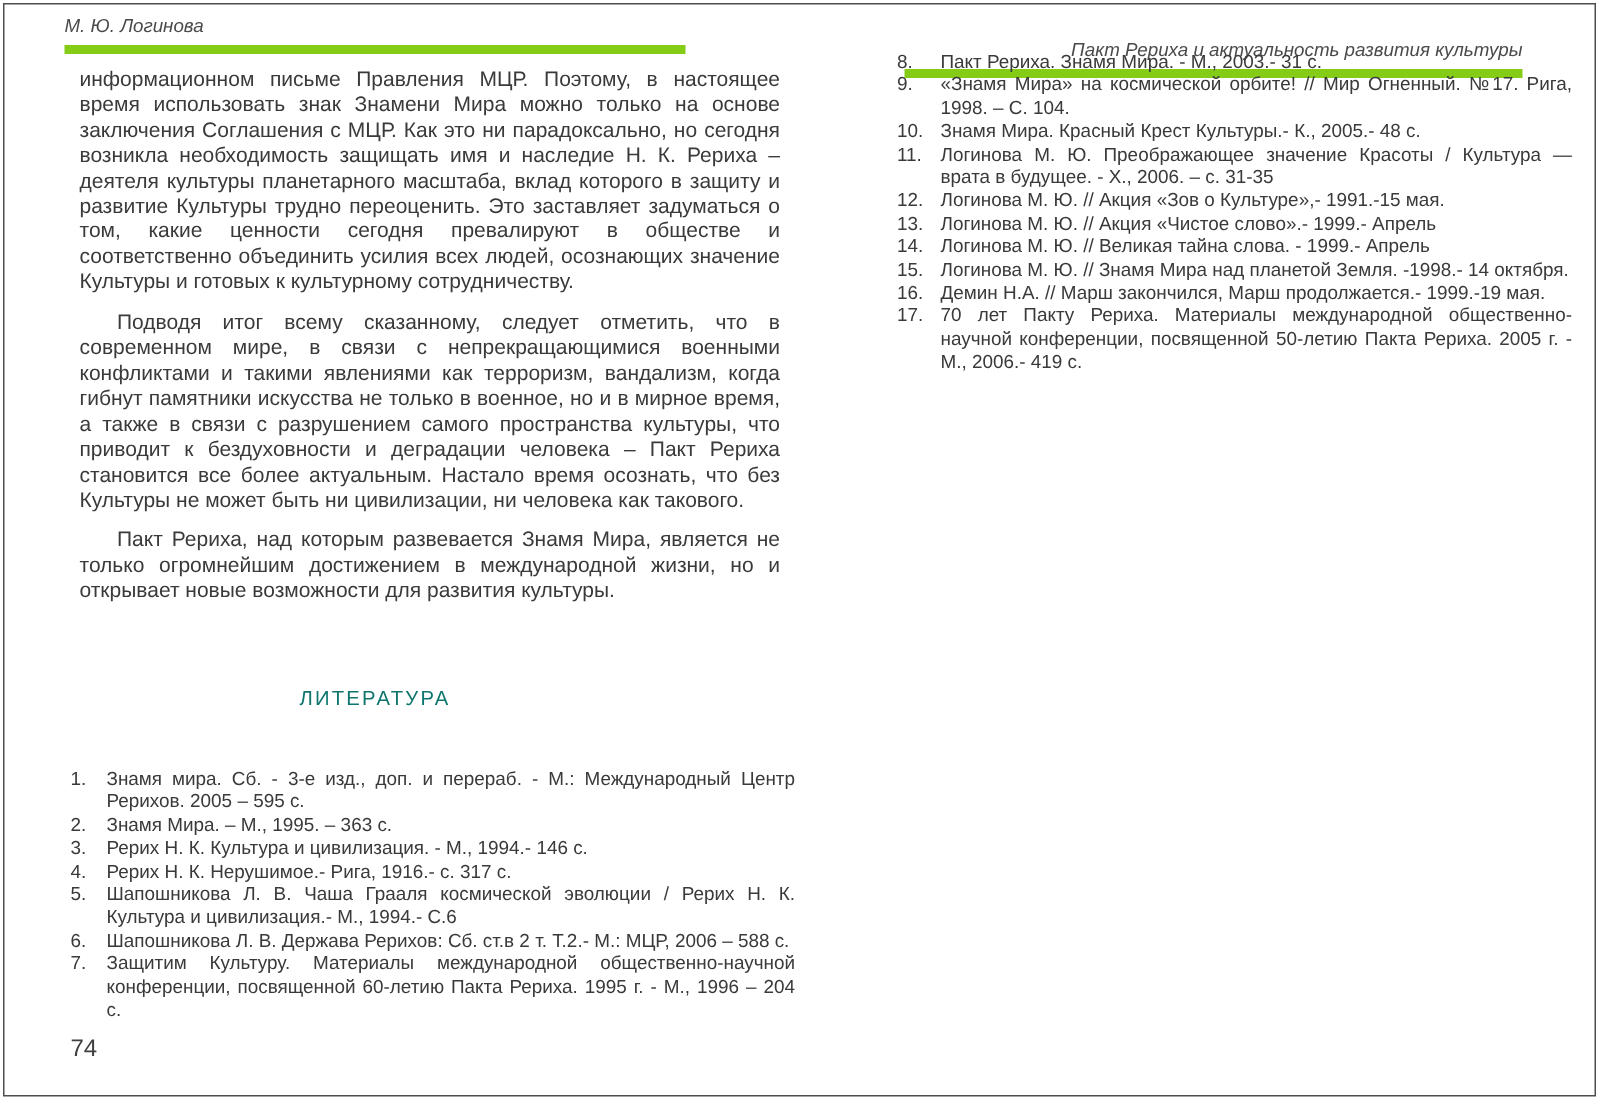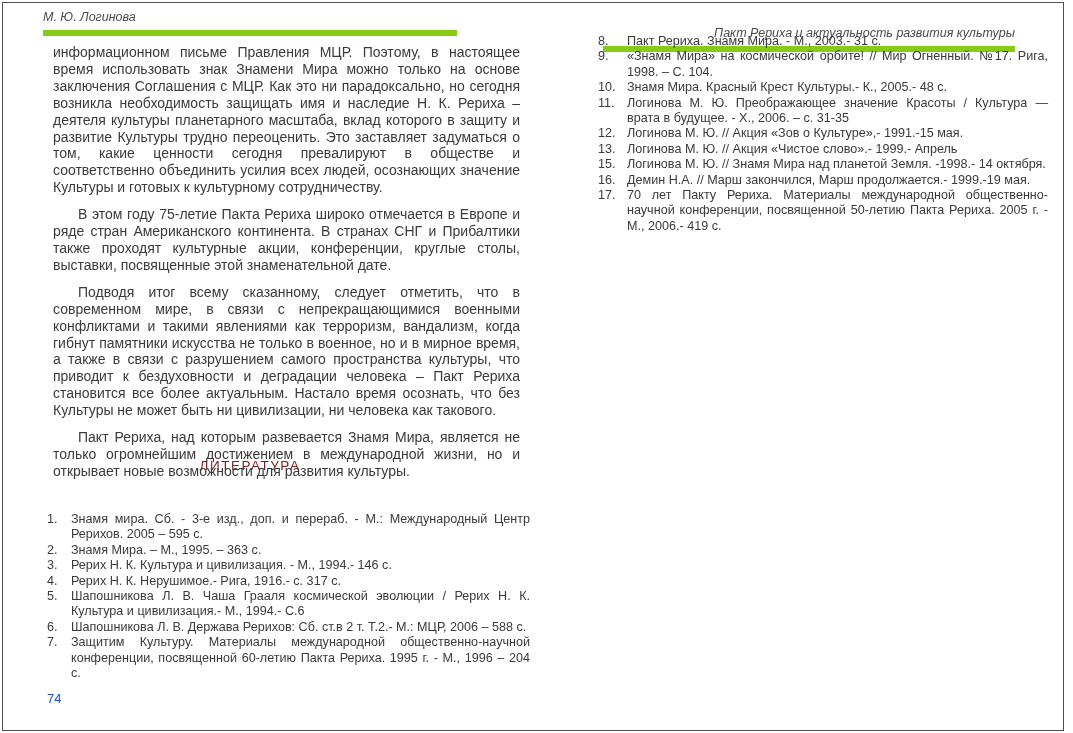--- a/index.html
+++ b/index.html
@@ -36,56 +36,55 @@
     font-size: 14px; line-height: 16.9px;
     text-align: justify;
   }
   .bodytext p { margin: 10px; text-indent: 25px; }
   .bodytext p.noind { text-indent: 0; }
 
   .lit-heading {
     position: absolute; top: 458px; left: 0; width: 414px;
     text-align: center;
     font-size: 13.5px; letter-spacing: 1.5px;
-    color: #7f1d1d;
+    color: #0f766e;
   }
 
   .refs {
     position: absolute;
     font-size: 12.6px; line-height: 15.4px;
   }
   .refs-left  { top: 512px; left: 4px;  width: 483px; }
   .refs-right { top: 34px;  left: -5px; width: 450px; }
   .ref { display: flex; }
   .ref .rnum { flex: none; }
   .refs-left  .ref .rnum { width: 24px; }
   .refs-right .ref .rnum { width: 29px; }
   .ref .rtxt { flex: 1; text-align: justify; }
 
   .pgnum {
     position: absolute; top: 691px;
-    font-size: 13px; color: #1d4ed8;
+    font-size: 16px; color: #404040;
   }
   .pg-left  { left: 4px; }
   .pg-right { left: 0; width: 412px; text-align: right; }
 </style>
 </head>
 <body>
 
 <div class="sheet">
   <div class="frame"></div>
 
   <div class="page lpage">
     <div class="runhead rh-left">
       <span>М. Ю. Логинова</span>
     </div>
 
     <div class="bodytext">
       <p class="noind">информационном письме Правления МЦР. Поэтому, в настоящее время использовать знак Знамени Мира можно только на основе заключения Соглашения с МЦР. Как это ни парадоксально, но сегодня возникла необходимость защищать имя и наследие Н. К. Рериха – деятеля культуры планетарного масштаба, вклад которого в защиту и развитие Культуры трудно переоценить. Это заставляет задуматься о том, какие ценности сегодня превалируют в обществе и соответственно объединить усилия всех людей, осознающих значение Культуры и готовых к культурному сотрудничеству.</p>
-      <p>В этом году 75-летие Пакта Рериха широко отмечается в Европе и ряде стран Американского континента. В странах СНГ и Прибалтики также проходят культурные акции, конференции, круглые столы, выставки, посвященные этой знаменательной дате.</p>
       <p>Подводя итог всему сказанному, следует отметить, что в современном мире, в связи с непрекращающимися военными конфликтами и такими явлениями как терроризм, вандализм, когда гибнут памятники искусства не только в военное, но и в мирное время, а также в связи с разрушением самого пространства культуры, что приводит к бездуховности и деградации человека – Пакт Рериха становится все более актуальным. Настало время осознать, что без Культуры не может быть ни цивилизации, ни человека как такового.</p>
       <p>Пакт Рериха, над которым развевается Знамя Мира, является не только огромнейшим достижением в международной жизни, но и открывает новые возможности для развития культуры.</p>
     </div>
 
     <div class="lit-heading">ЛИТЕРАТУРА</div>
 
     <div class="refs refs-left">
       <div class="ref">
         <span class="rnum">1.</span>
         <span class="rtxt">Знамя мира. Сб. - 3-е изд., доп. и перераб. - М.: Международный Центр Рерихов. 2005 – 595 с.</span>
@@ -143,20 +142,24 @@
       </div>
       <div class="ref">
         <span class="rnum">12.</span>
         <span class="rtxt">Логинова М. Ю. // Акция «Зов о Культуре»,- 1991.-15 мая.</span>
       </div>
       <div class="ref">
         <span class="rnum">13.</span>
         <span class="rtxt">Логинова М. Ю. // Акция «Чистое слово».- 1999.- Апрель</span>
       </div>
       <div class="ref">
+        <span class="rnum">14.</span>
+        <span class="rtxt">Логинова М. Ю. // Великая тайна слова. - 1999.- Апрель</span>
+      </div>
+      <div class="ref">
         <span class="rnum">15.</span>
         <span class="rtxt">Логинова М. Ю. // Знамя Мира над планетой Земля. -1998.- 14 октября.</span>
       </div>
       <div class="ref">
         <span class="rnum">16.</span>
         <span class="rtxt">Демин Н.А. // Марш закончился, Марш продолжается.- 1999.-19 мая.</span>
       </div>
       <div class="ref">
         <span class="rnum">17.</span>
         <span class="rtxt">70 лет Пакту Рериха. Материалы международной общественно-научной конференции, посвященной 50-летию Пакта Рериха. 2005 г. - М., 2006.- 419 с.</span>

